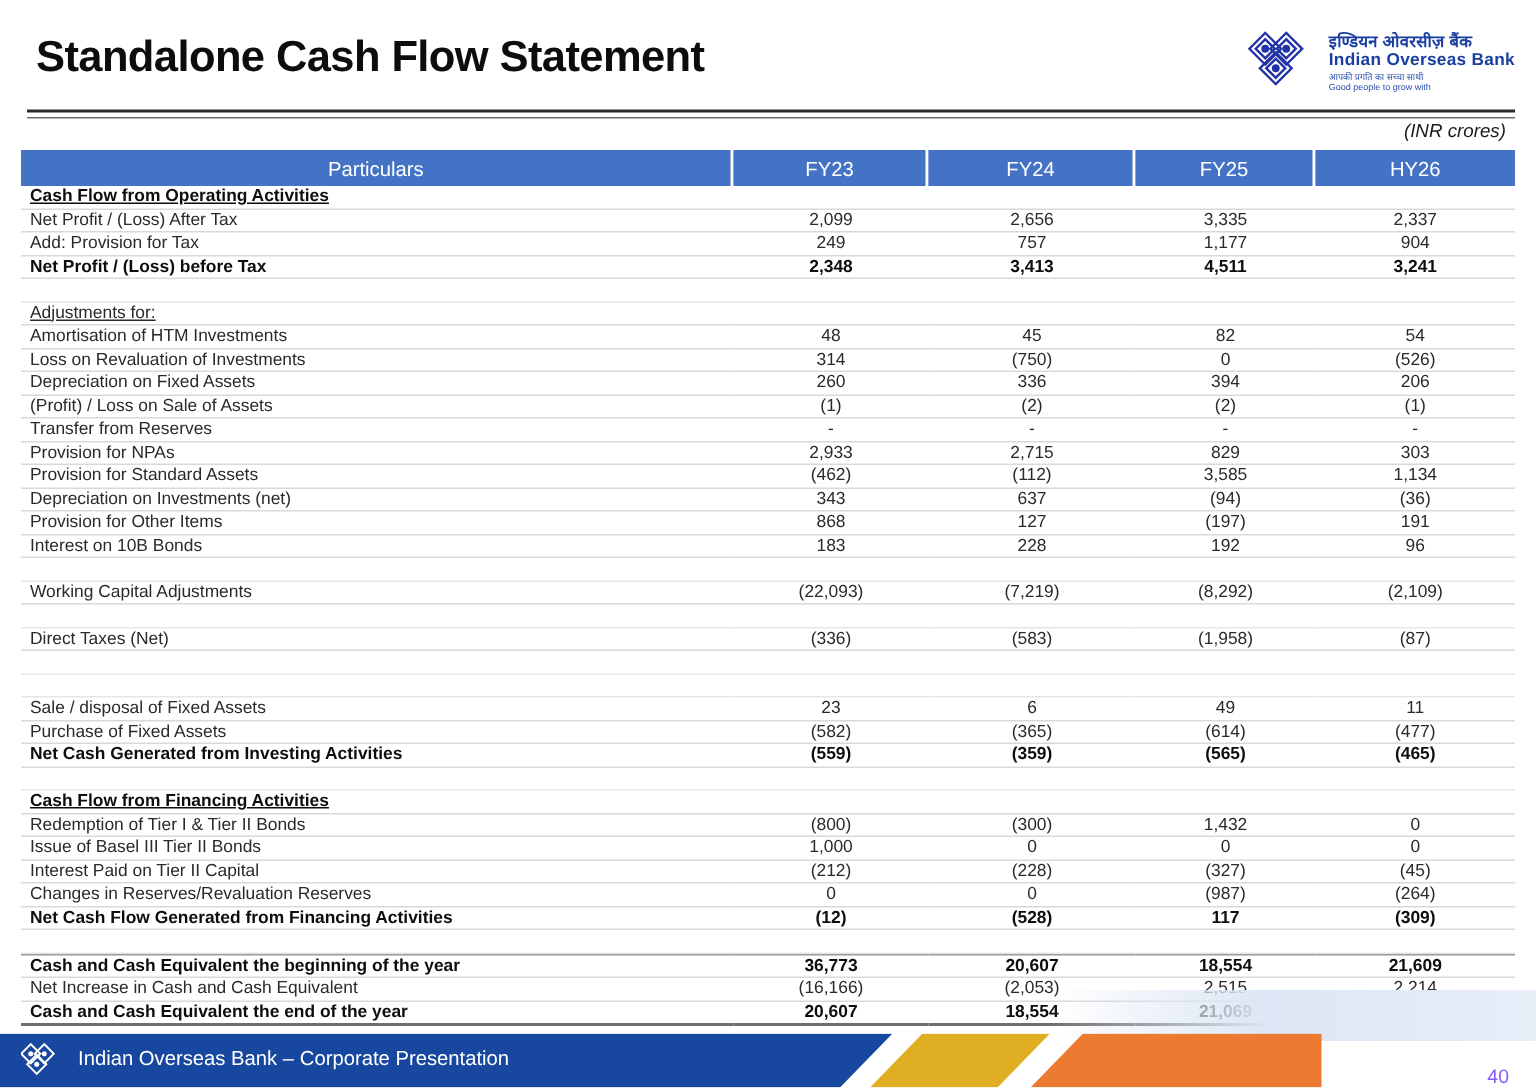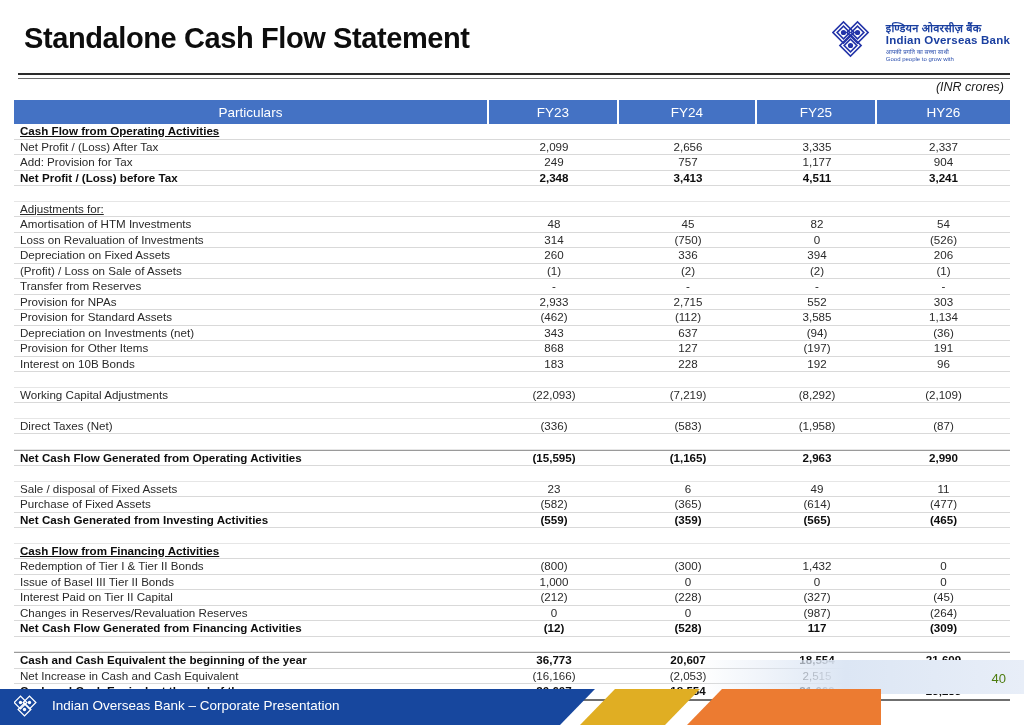--- a/index.html
+++ b/index.html
@@ -118,23 +118,23 @@
     position: absolute;
     left: 700px;
     top: 660px;
     width: 324px;
     height: 34px;
     background: linear-gradient(90deg, rgba(222,232,246,0) 0%, #dce6f4 45%, #e8eef8 100%);
   }
   .page-number {
     position: absolute;
     right: 18px;
-    top: 671px;
+    top: 710px;
     font-size: 13px;
-    color: #4d7c0f;
+    color: #8b5cf6;
   }
 
   
   .footer {
     position: absolute;
     left: 0; bottom: 0;
     width: 881px; height: 36px;
     overflow: hidden;
   }
   .footer svg { display:block; }
@@ -277,21 +277,21 @@
         <td class="particular">Transfer from Reserves</td>
         <td class="num">-</td>
         <td class="num">-</td>
         <td class="num">-</td>
         <td class="num">-</td>
       </tr>
       <tr>
         <td class="particular">Provision for NPAs</td>
         <td class="num">2,933</td>
         <td class="num">2,715</td>
-        <td class="num">552</td>
+        <td class="num">829</td>
         <td class="num">303</td>
       </tr>
       <tr>
         <td class="particular">Provision for Standard Assets</td>
         <td class="num">(462)</td>
         <td class="num">(112)</td>
         <td class="num">3,585</td>
         <td class="num">1,134</td>
       </tr>
       <tr>
@@ -342,27 +342,20 @@
         <td class="num">(583)</td>
         <td class="num">(1,958)</td>
         <td class="num">(87)</td>
       </tr>
       <tr class="spacer">
         <td class="particular"></td>
         <td class="num"></td>
         <td class="num"></td>
         <td class="num"></td>
         <td class="num"></td>
-      </tr>
-      <tr class="bold thick-top">
-        <td class="particular">Net Cash Flow Generated from Operating Activities</td>
-        <td class="num">(15,595)</td>
-        <td class="num">(1,165)</td>
-        <td class="num">2,963</td>
-        <td class="num">2,990</td>
       </tr>
       <tr class="spacer">
         <td class="particular"></td>
         <td class="num"></td>
         <td class="num"></td>
         <td class="num"></td>
         <td class="num"></td>
       </tr>
       <tr>
         <td class="particular">Sale / disposal of Fixed Assets</td>

